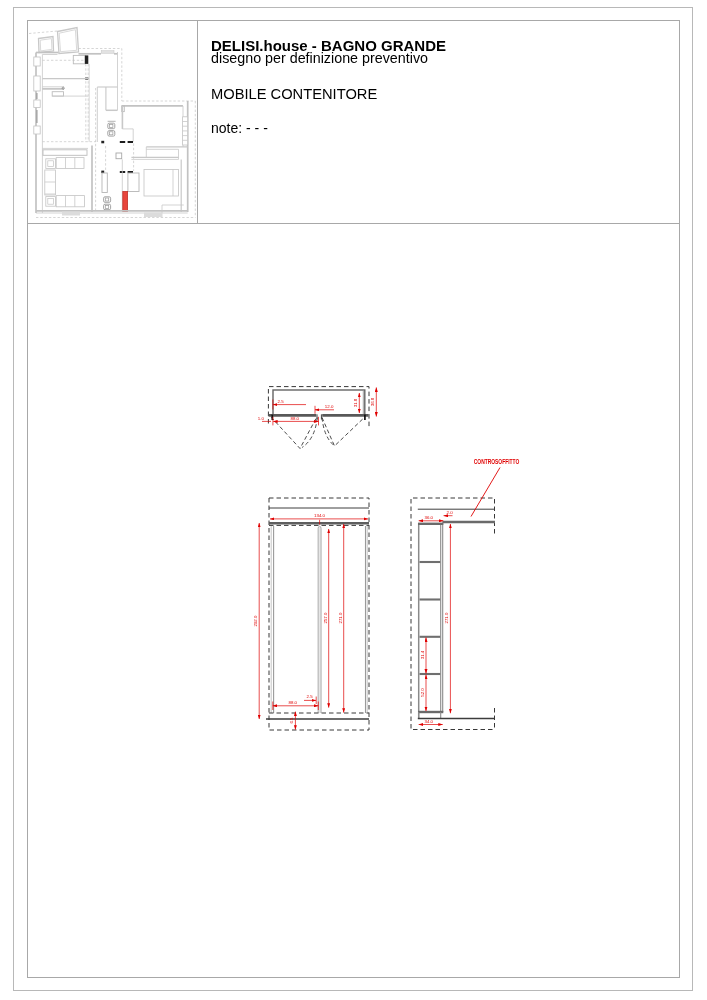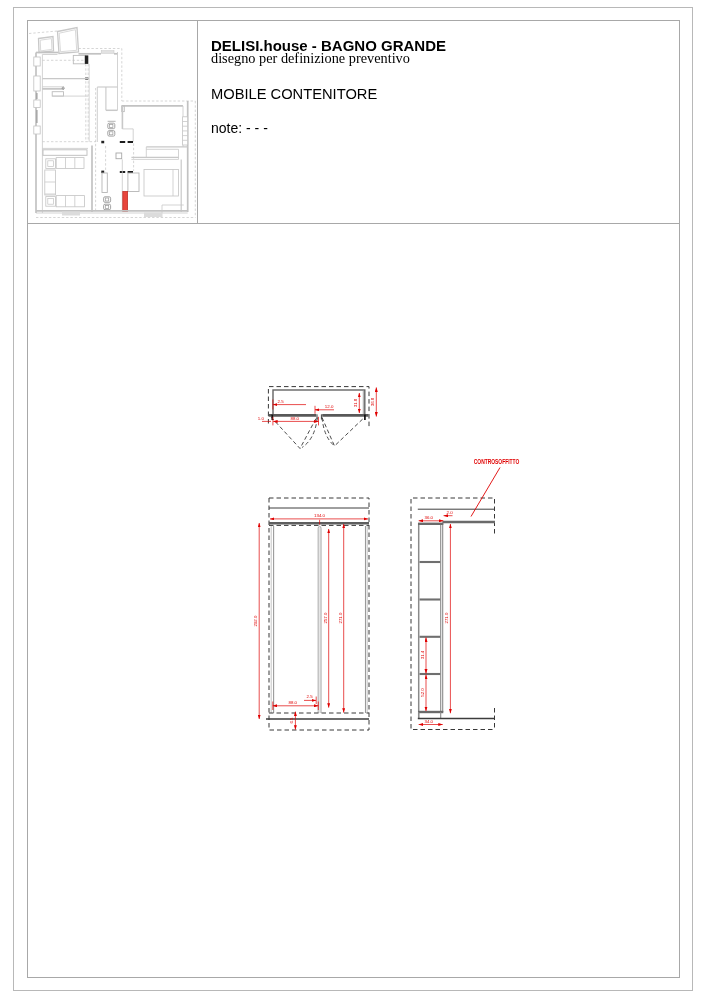--- a/index.html
+++ b/index.html
@@ -12,21 +12,21 @@
 <div class="abs" style="left:13px;top:7px;width:680px;height:984px;border:1px solid #b8b8b8;"></div>
 
 <div class="abs" style="left:27px;top:20px;width:653px;height:958px;border:1px solid #a8a8a8;"></div>
 
 <div class="abs" style="left:27px;top:223px;width:652px;height:0;border-top:1px solid #a8a8a8;"></div>
 
 <div class="abs" style="left:197px;top:20px;width:0;height:203px;border-left:1px solid #a8a8a8;"></div>
 
 <div class="abs" style="left:211px;top:37px;font-size:15px;font-weight:bold;color:#000;">DELISI.house - BAGNO GRANDE</div>
 
-<div class="abs" style="left:211px;top:50px;font-size:14.3px;color:#000;font-family:Liberation Serif, serif;">disegno per definizione preventivo</div>
+<div class="abs" style="left:211px;top:50px;font-size:14.3px;color:#000;">disegno per definizione preventivo</div>
 
 <div class="abs" style="left:211px;top:85.5px;font-size:14.7px;color:#000;text-align:center;">MOBILE CONTENITORE</div>
 
 <div class="abs" style="left:211px;top:120px;font-size:14px;color:#000;">note: - - -</div>
 <svg class="abs" style="left:0;top:0;" width="707" height="1000" viewBox="0 0 707 1000">
 <defs>
 <marker id="ra" markerWidth="5" markerHeight="3.2" refX="4.4" refY="1.5" orient="auto" markerUnits="userSpaceOnUse">
         <path d="M0,0 L4.6,1.5 L0,3 Z" fill="#e00000"></path>
       </marker>
 <marker id="rb" markerWidth="5" markerHeight="3.2" refX="4.4" refY="1.5" orient="auto-start-reverse" markerUnits="userSpaceOnUse">

